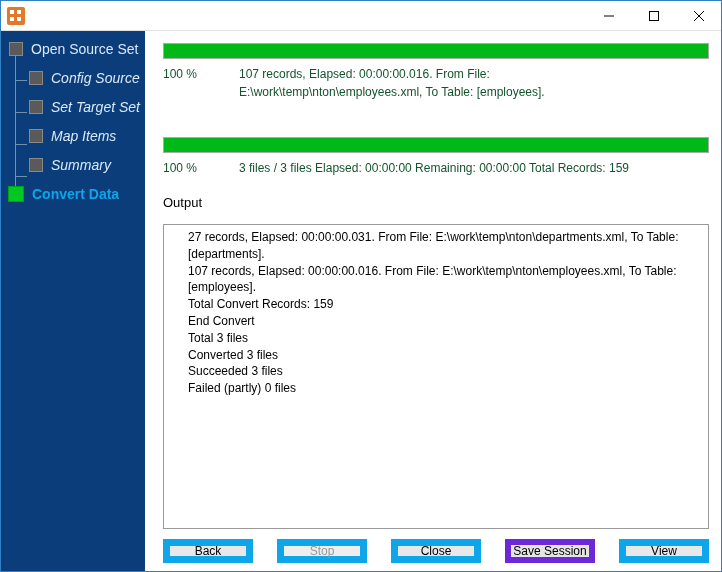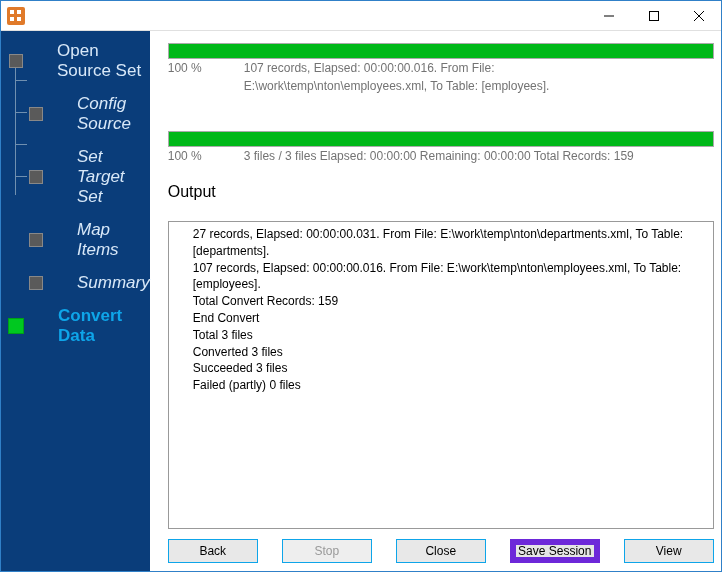--- a/index.html
+++ b/index.html
@@ -56,26 +56,25 @@
   .sidebar {
     width: 175px;
     background: #0a3d7a;
     padding: 10px 0 0 8px;
     position: relative;
   }
   .nav-item {
     display: flex;
     align-items: center;
     color: #d8e8f8;
-    font-size: 17px;
+    font-size: 14px;
     margin-bottom: 13px;
     padding-left: 0;
     cursor: pointer;
     position: relative;
-    gap: 26px;
   }
   .nav-item.child { padding-left: 20px; font-style: italic; }
   .nav-item .box {
     width: 14px;
     height: 14px;
     background: #5a5a5a;
     border: 1px solid #888;
     margin-right: 8px;
     flex-shrink: 0;
   }
@@ -111,31 +110,32 @@
   .progress-section {
     flex: 0 0 auto;
   }
   .progress-bar {
     height: 16px;
     background: #00b818;
     width: 100%;
     border: 1px solid #aaa;
   }
   .progress-info {
-    font-size: 12px;
-    color: #737373;
+    margin-top: 6px;
+    font-size: 12px;
+    color: #14532d;
     line-height: 1.5;
     display: flex;
     flex-wrap: wrap;
     gap: 16px 16px;
   }
   .progress-info .pct { width: 60px; }
   .progress-info .rest { flex: 1; }
   .spacer-v { height: 36px; }
-  .output-label { font-size: 16px; margin-top: 18px; margin-bottom: 20px; }
+  .output-label { font-size: 13px; margin-top: 18px; margin-bottom: 14px; }
   .output-box {
     flex: 1;
     border: 1px solid #999;
     background: #fff;
     padding: 4px 24px;
     font-size: 12px;
     line-height: 1.4;
     overflow-y: scroll;
     min-height: 0;
     white-space: normal;
@@ -143,21 +143,21 @@
   .output-box .line { margin: 0; }
   .button-row {
     display: flex;
     gap: 24px;
     padding: 10px 0 0 0;
     justify-content: center;
   }
   .btn {
     width: 90px;
     height: 24px;
-    border: 1px solid #0ea5e9;
+    border: 7px solid #0ea5e9;
     background: #e8e8e8;
     font-size: 12px;
     cursor: pointer;
     display: flex;
     align-items: center;
     justify-content: center;
   }
   .btn.disabled {
     color: #999;
     cursor: default;

